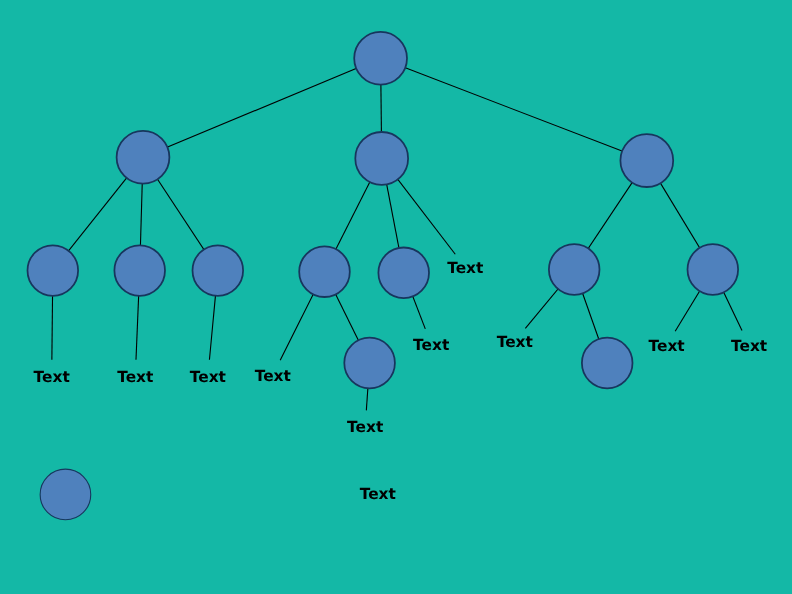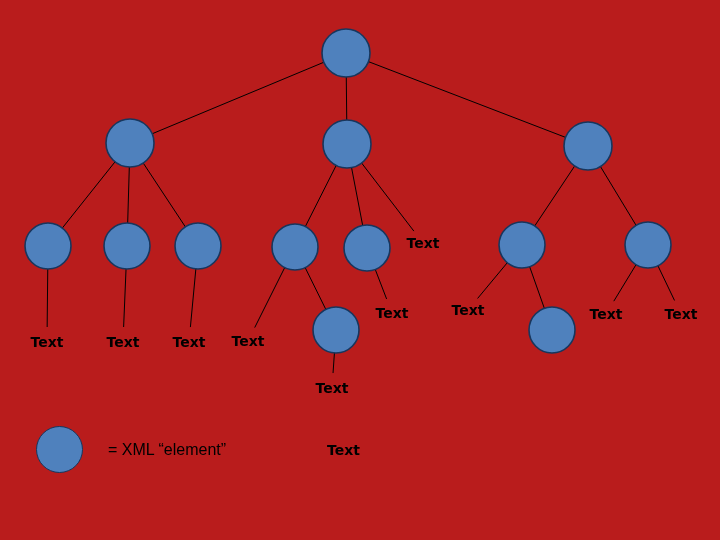--- a/index.html
+++ b/index.html
@@ -8,21 +8,21 @@
     width: 720px;
     height: 540px;
     background: #ffffff;
     overflow: hidden;
     font-family: "Liberation Sans", sans-serif;
   }
   .stage {
     position: relative;
     width: 720px;
     height: 540px;
-    background: #b91c1c;
+    background: #14b8a6;
   }
   svg.tree {
     position: absolute;
     left: 0;
     top: 0;
   }
   svg.tree text {
     font-family: "DejaVu Sans", sans-serif;
     font-weight: bold;
     font-size: 14px;
@@ -106,15 +106,14 @@
       <text x="189" y="347" fill="#000000">Text</text>
       <text x="248" y="346" fill="#000000">Text</text>
       <text x="392" y="318" fill="#000000">Text</text>
       <text x="468" y="315" fill="#000000">Text</text>
       <text x="606" y="319" fill="#000000">Text</text>
       <text x="681" y="319" fill="#000000">Text</text>
       <text x="332" y="393" fill="#000000">Text</text>
     </svg>
 
   <div class="legend-circle" style="background: rgb(79, 129, 189); border-color: rgb(23, 54, 93);"></div>
-  <span class="legend-eq first">= XML “element”</span>
   <span class="legend-sample">Text</span>
 </div>
 
 </body></html>

